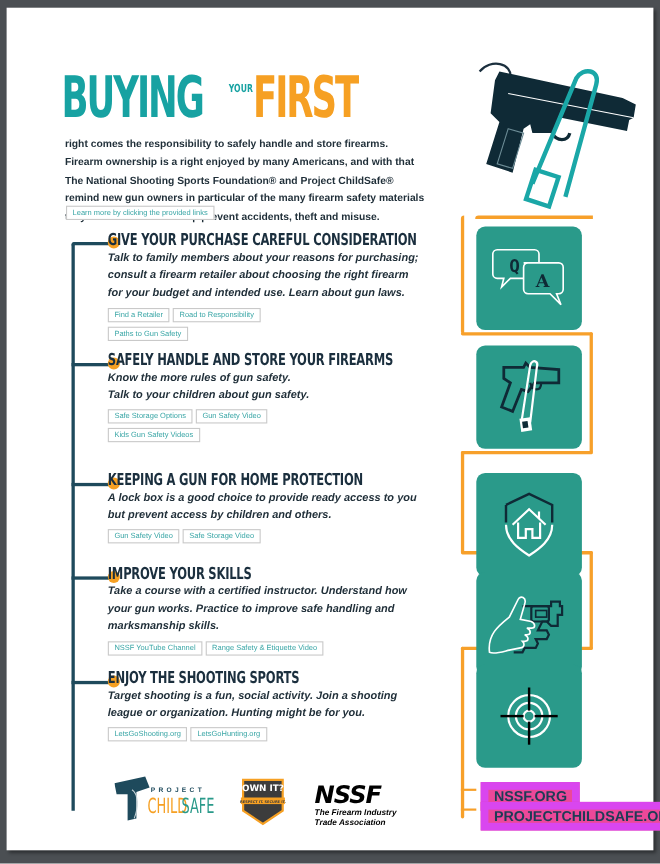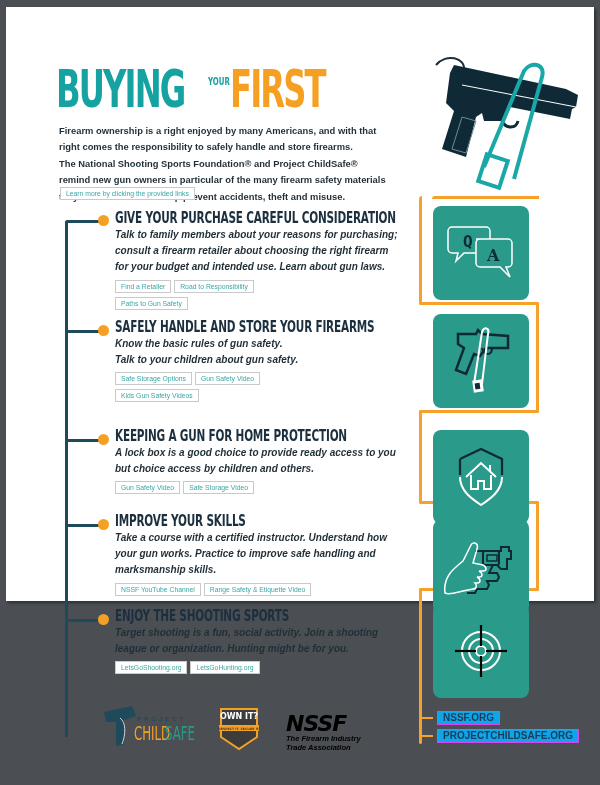--- a/index.html
+++ b/index.html
@@ -1,21 +1,21 @@
 <!DOCTYPE html>
 <html><head>
 <meta charset="utf-8">
 <style>
   html, body { margin: 0; padding: 0; }
   body {
     width: 600px; height: 785px; background: #4b4f53; position: relative; overflow: hidden;
     font-family: "Liberation Sans", sans-serif;
   }
   .page {
-    position: absolute; left: 6px; top: 7px; width: 588px; height: 594px; background: #ffffff;
+    position: absolute; left: 6px; top: 7px; width: 588px; height: 766px; background: #ffffff;
     box-shadow: 2px 2px 3px rgba(0,0,0,0.4);
   }
   .abs { position: absolute; }
   
   .title { position: absolute; left: 50px; top: 38px; height: 70px; display: flex; align-items: flex-end; }
   .t-buying { color: #17a2a2; font-family: "DejaVu Sans", sans-serif; font-weight: bold; font-size: 52px; letter-spacing: -3px; line-height: 52px; transform: scaleX(0.62); transform-origin: left bottom; display: inline-block; width: 152px; white-space: nowrap; }
   .t-your { color: #17a2a2; font-family: "DejaVu Sans", sans-serif; font-weight: bold; font-size: 10px; line-height: 10px; transform: scaleX(0.7); transform-origin: left bottom; display: inline-block; width: 22px; margin-bottom: 28px; white-space: nowrap; }
   .t-first { color: #f6a023; font-family: "DejaVu Sans", sans-serif; font-weight: bold; font-size: 52px; letter-spacing: -3px; line-height: 52px; transform: scaleX(0.62); transform-origin: left bottom; display: inline-block; width: 110px; white-space: nowrap; }
   .tag {
     position: absolute; left: 345px; top: 49px; width: 80px; height: 46px; background: #f6a023; border-radius: 8px 4px 4px 8px;
@@ -39,31 +39,31 @@
     margin-right: 3px; margin-bottom: 3px; background: #fff; white-space: nowrap; cursor: pointer;
   }
   .learn { position: absolute; left: 54px; top: 180px; }
 
   
   .vline { position: absolute; left: 59px; top: 213px; width: 3px; height: 517px; background: #1e4a5c; border-top-left-radius: 8px; }
   .hconn { position: absolute; left: 59px; width: 38px; height: 3px; background: #1e4a5c; }
   .hconn.first { border-top-left-radius: 8px; width: 40px; }
   .dot { position: absolute; left: 92px; width: 11px; height: 11px; border-radius: 50%; background: #f6a023; }
 
-  .section { position: absolute; left: 109px; width: 300px; }
+  .section { position: absolute; left: 92px; width: 300px; }
   .sec-title { color: #1b2f3e; font-family: "DejaVu Sans", sans-serif; font-weight: bold; font-size: 15px; line-height: 16px; transform: scaleX(0.7); transform-origin: left center; white-space: nowrap; letter-spacing: -0.3px; }
   .sec-body { color: #1f2e38; font-style: italic; font-weight: bold; font-size: 10px; line-height: 16.2px; margin-top: 1px; }
   .sec-body p { margin: 0; }
   .links { margin-top: 3px; line-height: 10px; }
 
   
   .ibox { position: absolute; left: 427px; width: 96px; height: 94px; background: #2a9a8a; border-radius: 8px; display: flex; align-items: center; justify-content: center; }
   .orange { position: absolute; background: #f7a02a; }
 
-  .site { position: absolute; left: 431px; border: 1px solid #d946ef; color: #1e3b56; font-weight: bold; font-size: 10px; padding: 1px 5px; height: 10px; line-height: 10px; background: #0ea5e9; cursor: pointer; }
+  .site { position: absolute; left: 431px; border: 7px solid #d946ef; color: #1e3b56; font-weight: bold; font-size: 13px; padding: 1px 5px; height: 10px; line-height: 10px; background: #ec4899; cursor: pointer; }
 
   .logo-pcs { position: absolute; left: 98px; top: 697px; }
   .logo-own { position: absolute; left: 212px; top: 700px; }
   .logo-nssf { position: absolute; left: 280px; top: 706px; }
   .nssf-big { font-family: "DejaVu Sans", sans-serif; font-style: italic; font-weight: bold; font-size: 22px; line-height: 22px; color: #000; letter-spacing: -1px; }
   .nssf-sub { font-style: italic; font-weight: bold; font-size: 7.5px; line-height: 8.5px; color: #000; }
 </style>
 </head>
 <body>
 
@@ -79,22 +79,22 @@
     <path d="M30 28 C 40 16, 60 20, 58 34" fill="none" stroke="#1b2f3e" stroke-width="2"></path>
     <path d="M44 36 L48 28 L160 52 L172 58 L170 70 L166 72 L164 82 L104 70 L96 84 L78 84 L76 76 L70 80 L60 120 L36 112 L48 74 L40 66 Z" fill="#0f2a36"></path>
     <path d="M56 80 L70 84 L60 116 L46 112 Z" fill="none" stroke="#6c8c96" stroke-width="1"></path>
     <line x1="56" y1="48" x2="170" y2="70" stroke="#ffffff" stroke-width="1"></line>
     <path d="M96 84 C 100 92, 110 92, 112 84" fill="none" stroke="#0f2a36" stroke-width="3"></path>
     <path d="M78 130 L118 34 C 124 24, 140 26, 136 40 L108 142" fill="none" stroke="#1aa7a7" stroke-width="4"></path>
     <rect x="76" y="120" width="22" height="28" transform="rotate(18 87 134)" fill="none" stroke="#1aa7a7" stroke-width="4"></rect>
   </svg>
 
   <div class="intro">
+    <p>right comes the responsibility to safely handle and store firearms.</p>
     <p>Firearm ownership is a right enjoyed by many Americans, and with that</p>
-    <p>right comes the responsibility to safely handle and store firearms.</p>
     <p>The National Shooting Sports Foundation® and Project ChildSafe®</p>
     <p>remind new gun owners in particular of the many firearm safety materials</p>
     <p>they make available to help prevent accidents, theft and misuse.</p>
   </div>
   <span class="linkbtn learn">Learn more by clicking the provided links</span>
 
   <div class="vline"></div>
   <div class="hconn first" style="top:213px"></div>
   <div class="dot" style="top:208px"></div>
   <div class="hconn" style="top:323px"></div>
@@ -115,34 +115,34 @@
     </div>
     <div class="links">
       <span class="linkbtn">Find a Retailer</span><span class="linkbtn">Road to Responsibility</span><br>
       <span class="linkbtn">Paths to Gun Safety</span>
     </div>
   </div>
 
   <div class="section" style="top:312px">
     <div class="sec-title">SAFELY HANDLE AND STORE YOUR FIREARMS</div>
     <div class="sec-body">
-      <p>Know the basic rules of gun safety.</p>
+      <p>Know the more rules of gun safety.</p>
       <p>Talk to your children about gun safety.</p>
     </div>
     <div class="links">
       <span class="linkbtn">Safe Storage Options</span><span class="linkbtn">Gun Safety Video</span><br>
       <span class="linkbtn">Kids Gun Safety Videos</span>
     </div>
   </div>
 
   <div class="section" style="top:421px">
     <div class="sec-title">KEEPING A GUN FOR HOME PROTECTION</div>
     <div class="sec-body">
       <p>A lock box is a good choice to provide ready access to you</p>
-      <p>but choice access by children and others.</p>
+      <p>but prevent access by children and others.</p>
     </div>
     <div class="links">
       <span class="linkbtn">Gun Safety Video</span><span class="linkbtn">Safe Storage Video</span>
     </div>
   </div>
 
   <div class="section" style="top:506px">
     <div class="sec-title">IMPROVE YOUR SKILLS</div>
     <div class="sec-body">
       <p>Take a course with a certified instructor. Understand how</p>

